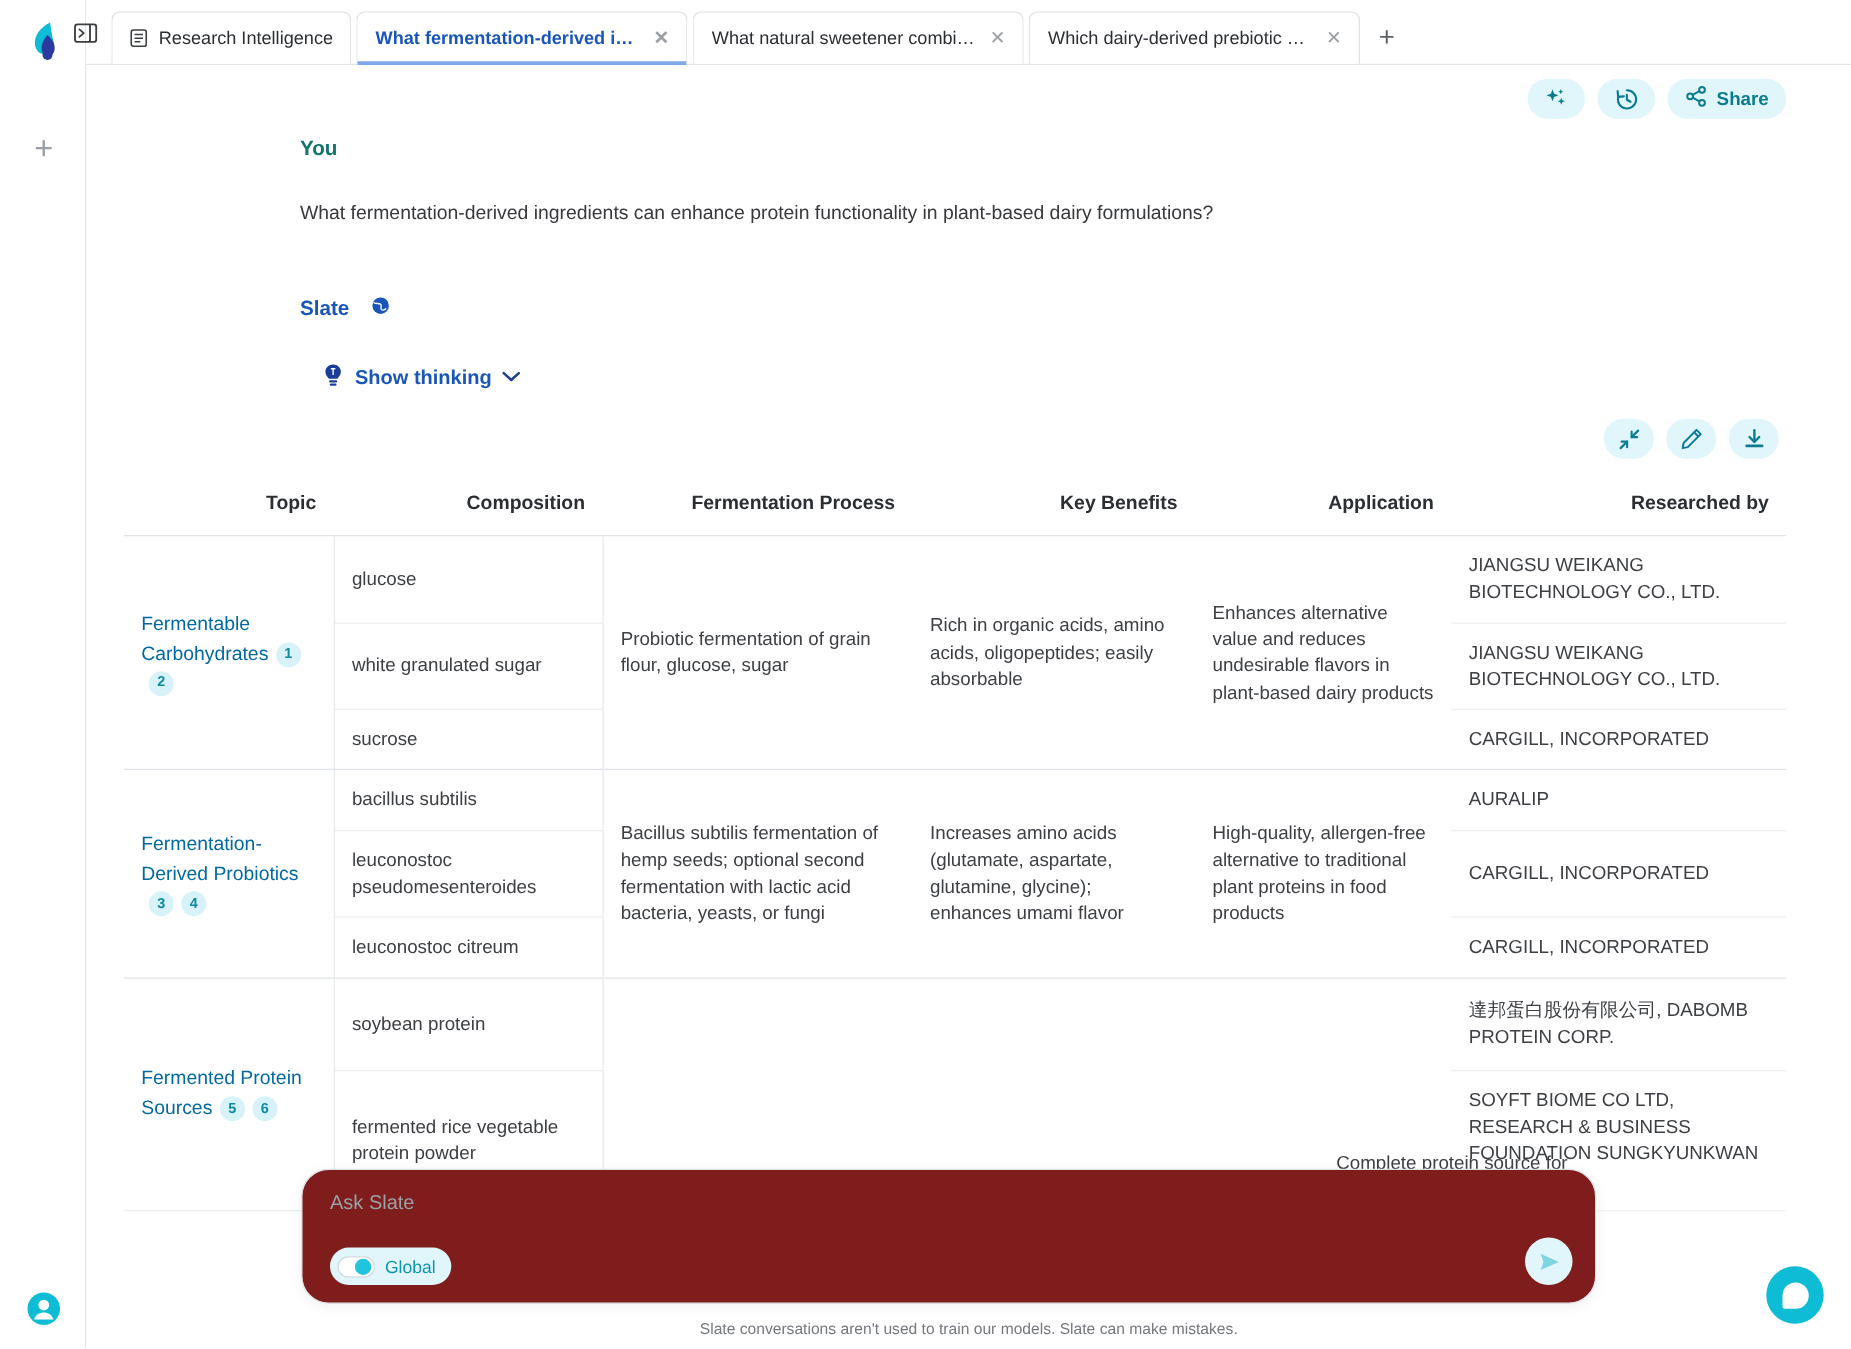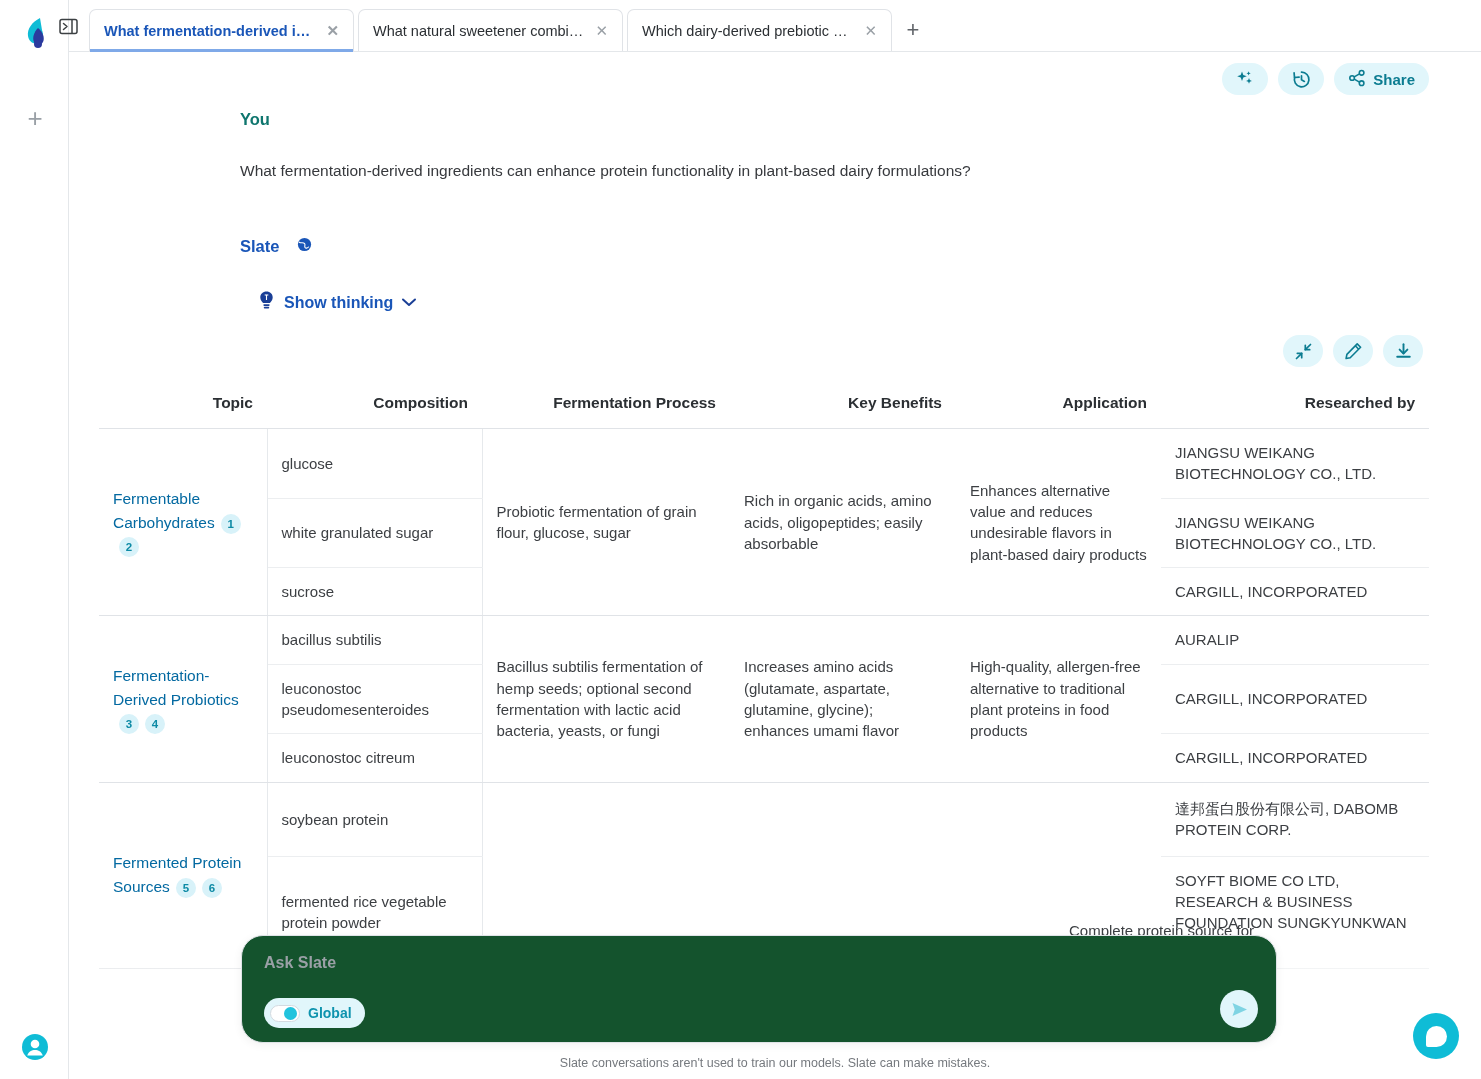--- a/index.html
+++ b/index.html
@@ -284,27 +284,26 @@
     pointer-events: none;
     z-index: 2;
   }
 
   
   .composer {
     position: absolute;
     left: 172px; bottom: 36px;
     width: 1036px;
     min-height: 95px;
-    background: #14532d;
+    background: #7f1d1d;
     border: 1px solid #dfe3e7;
     border-radius: 22px;
     box-shadow: 0 2px 10px rgba(0,0,0,0.06);
     padding: 18px 22px 14px 22px;
     z-index: 6;
-    font-weight: bold;
   }
   .composer-placeholder {
     font-size: 16px;
     color: #9aa0a6;
     margin-bottom: 26px;
     cursor: text;
   }
   .composer-row {
     display: flex;
     align-items: center;
@@ -409,20 +408,31 @@
     <svg width="19" height="19" viewBox="0 0 19 19" aria-hidden="true">
       <rect x="1" y="2.5" width="17" height="14" rx="2" fill="none" stroke="#3c4043" stroke-width="1.5"></rect>
       <line x1="13" y1="2.5" x2="13" y2="16.5" stroke="#3c4043" stroke-width="1.5"></line>
       <path d="M4.5 6.5 L8 9.5 L4.5 12.5" fill="none" stroke="#3c4043" stroke-width="1.5" stroke-linecap="round" stroke-linejoin="round"></path>
     </svg>
   </div>
 
   <div class="panel">
 
     <div class="tabbar">
+      <div class="tab">
+        <span class="tab-doc-icon">
+          <svg width="14" height="15" viewBox="0 0 14 15" aria-hidden="true">
+            <rect x="1" y="1" width="12" height="13" rx="1.6" fill="none" stroke="#3c4043" stroke-width="1.3"></rect>
+            <line x1="3.6" y1="4.6" x2="10.4" y2="4.6" stroke="#3c4043" stroke-width="1.2"></line>
+            <line x1="3.6" y1="7.5" x2="10.4" y2="7.5" stroke="#3c4043" stroke-width="1.2"></line>
+            <line x1="3.6" y1="10.4" x2="8.2" y2="10.4" stroke="#3c4043" stroke-width="1.2"></line>
+          </svg>
+        </span>
+        <span class="tab-label">Research Intelligence</span>
+      </div>
 
       <div class="tab active">
         <span class="tab-label">What fermentation-derived ingr…</span>
         <span class="tab-close">✕</span>
       </div>
 
       <div class="tab">
         <span class="tab-label">What natural sweetener combinat…</span>
         <span class="tab-close">✕</span>
       </div>

